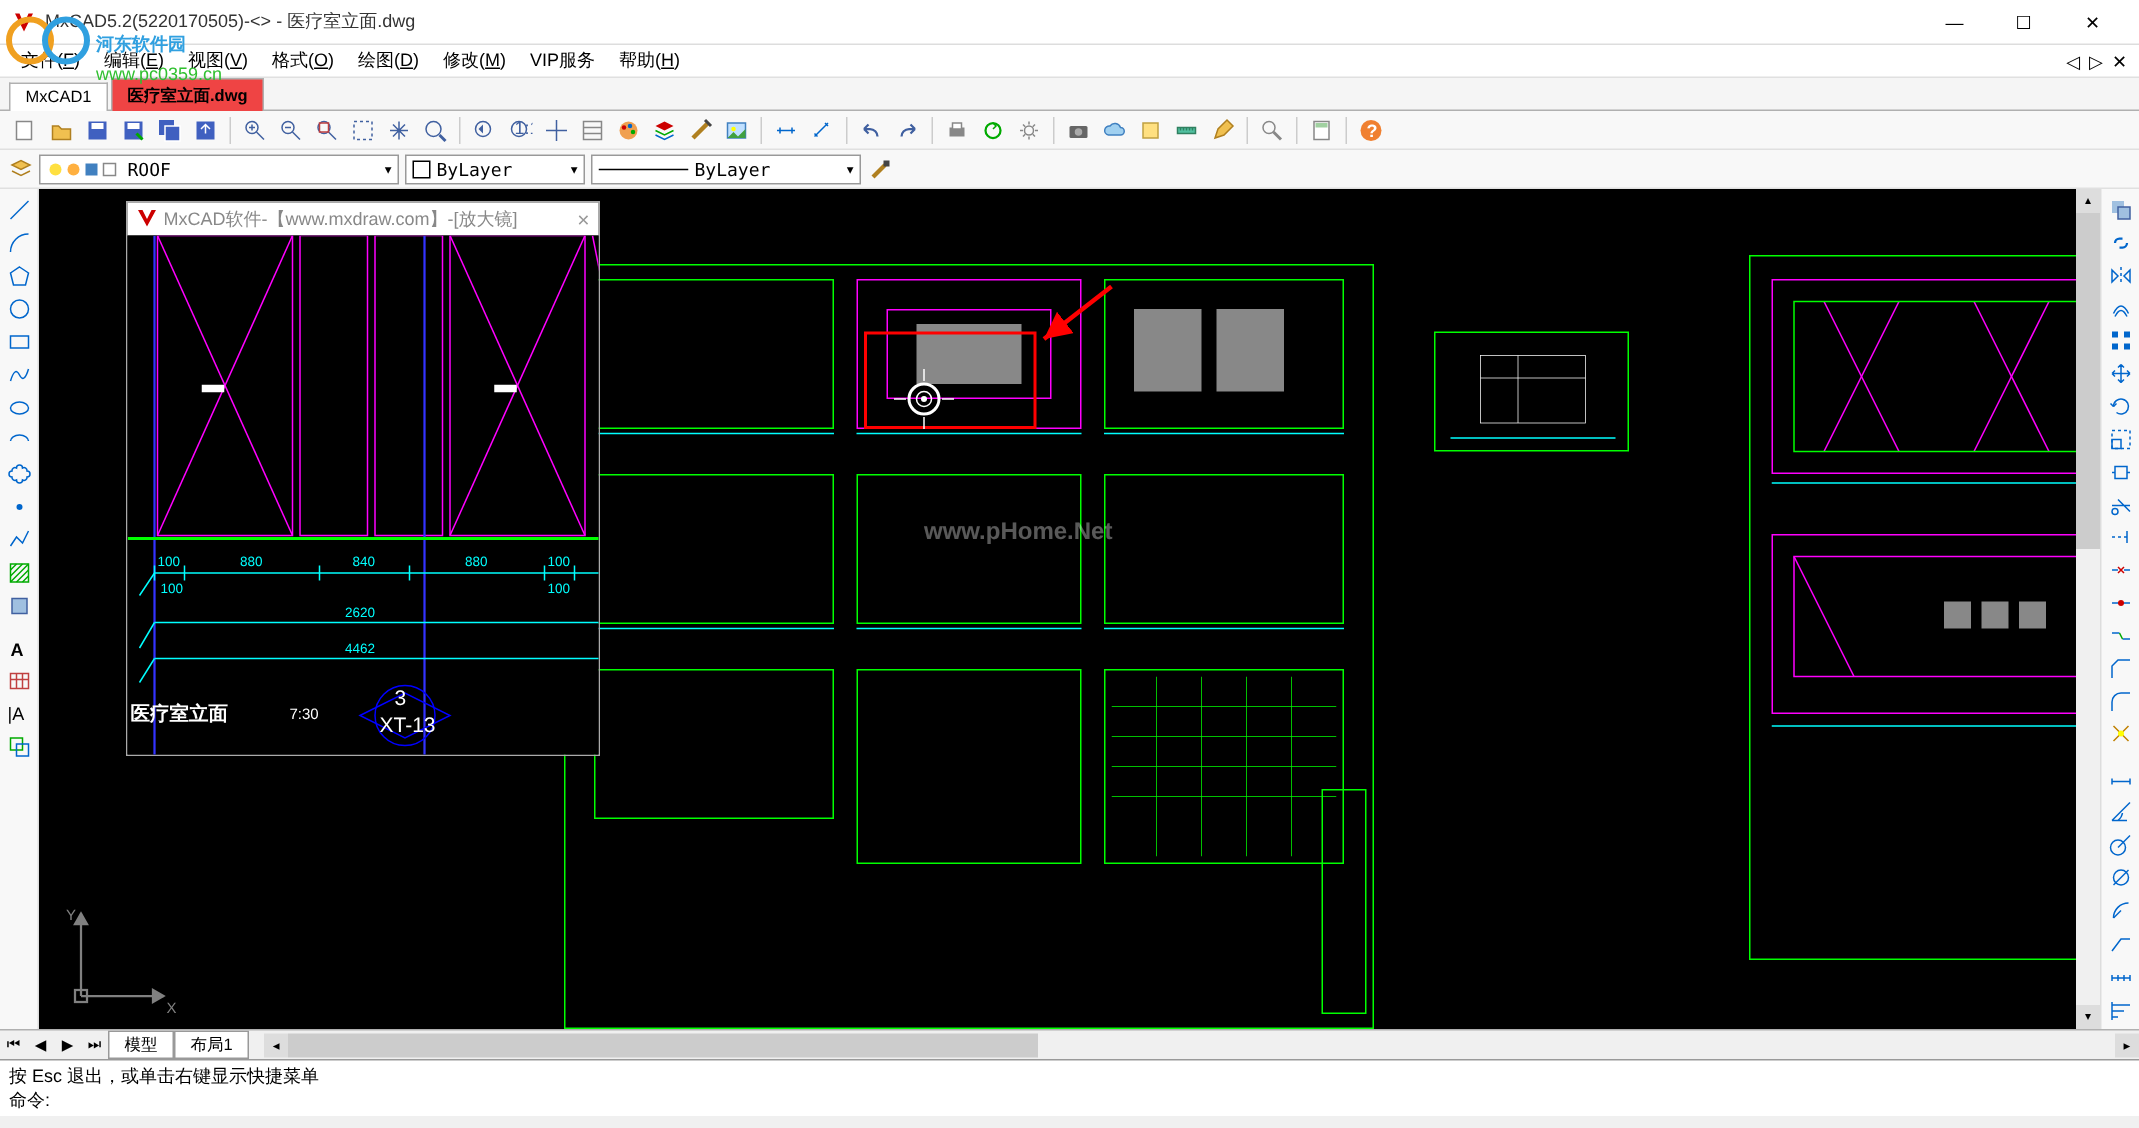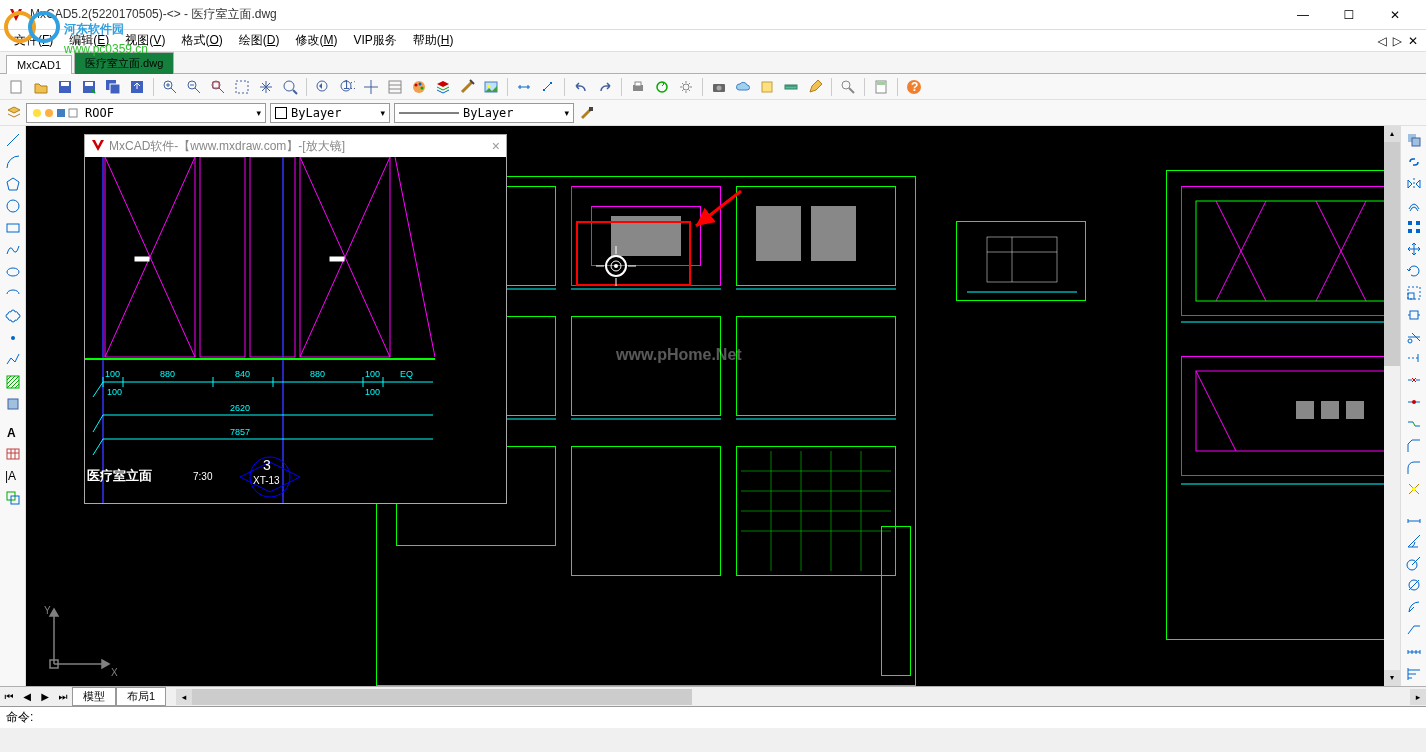--- a/index.html
+++ b/index.html
@@ -18,21 +18,21 @@
 
 .menubar { height: 22px; background: #fff; display: flex; align-items: center; padding: 0 6px; border-bottom: 1px solid #e0e0e0; position: relative; z-index: 50; }
 .menubar .menu-item { padding: 2px 8px; cursor: pointer; }
 .menubar .menu-item .ul { text-decoration: underline; }
 .menubar .doc-nav { margin-left: auto; display: flex; align-items: center; gap: 2px; }
 .menubar .doc-nav span { cursor: pointer; padding: 0 2px; }
 
 
 .tabsbar { height: 22px; background: #f5f5f5; display: flex; align-items: flex-end; border-bottom: 1px solid #b0b0b0; padding-left: 6px; position: relative; z-index: 50; }
 .tab { padding: 3px 10px; border: 1px solid #b0b0b0; border-bottom: none; background: #fff; margin-right: 2px; cursor: pointer; font-size: 11px; position: relative; top: 1px; }
-.tab.active { font-weight: normal; background: #15803d; }
+.tab.active { font-weight: bold; background: #ef4444; }
 
 
 .toolbar { height: 26px; background: #f8f8f8; display: flex; align-items: center; padding: 0 6px; gap: 2px; border-bottom: 1px solid #e0e0e0; }
 .toolbar .tbtn { width: 22px; height: 22px; display: flex; align-items: center; justify-content: center; cursor: pointer; border: 1px solid transparent; border-radius: 2px; }
 .toolbar .sep { width: 1px; height: 18px; background: #ccc; margin: 0 3px; }
 
 
 .layerbar { height: 26px; background: #f8f8f8; display: flex; align-items: center; padding: 0 6px; gap: 4px; border-bottom: 1px solid #e0e0e0; }
 .layer-combo { height: 20px; border: 1px solid #999; background: #fff; display: flex; align-items: center; padding: 0 4px; }
 .layer-combo.layer-name { width: 240px; }
@@ -44,21 +44,21 @@
 
 
 .main { display: flex; height: 560px; }
 .left-tools, .right-tools { width: 26px; background: #f8f8f8; display: flex; flex-direction: column; align-items: center; padding: 4px 0; gap: 2px; border-right: 1px solid #ddd; }
 .right-tools { border-left: 1px solid #ddd; border-right: none; }
 .vtbtn { width: 20px; height: 20px; display: flex; align-items: center; justify-content: center; cursor: pointer; }
 
 .canvas-wrap { flex: 1; background: #000; position: relative; overflow: hidden; }
 
 
-.magnifier { position: absolute; left: 58px; top: 8px; width: 423px; height: 370px; border: 1px solid #aaa; z-index: 30; }
+.magnifier { position: absolute; left: 58px; top: 8px; width: 316px; height: 370px; border: 1px solid #aaa; z-index: 30; }
 .magnifier .mag-title { height: 22px; background: #fff; display: flex; align-items: center; padding: 0 6px; color: #888; font-size: 11px; }
 .magnifier .mag-title .mag-close { margin-left: auto; cursor: pointer; color: #999; font-size: 14px; }
 .magnifier .mag-body { background: #000; height: calc(100% - 22px); position: relative; overflow: hidden; }
 .cad-text { position: absolute; color: #0f0; font-size: 9px; }
 .cad-mag { border-color: #f0f !important; }
 .cad-cyan-t { color: #0ff; }
 .cad-white-t { color: #fff; }
 
 
 .sheet { position: absolute; border: 1px solid #0f0; }
@@ -680,23 +680,23 @@
 
         <div class="cad-text cad-cyan-t" style="left:20px;top:212px">100</div>
         <div class="cad-text cad-cyan-t" style="left:75px;top:212px">880</div>
         <div class="cad-text cad-cyan-t" style="left:150px;top:212px">840</div>
         <div class="cad-text cad-cyan-t" style="left:225px;top:212px">880</div>
         <div class="cad-text cad-cyan-t" style="left:280px;top:212px">100</div>
         <div class="cad-text cad-cyan-t" style="left:315px;top:212px">EQ</div>
         <div class="cad-text cad-cyan-t" style="left:22px;top:230px">100</div>
         <div class="cad-text cad-cyan-t" style="left:280px;top:230px">100</div>
         <div class="cad-text cad-cyan-t" style="left:145px;top:246px">2620</div>
-        <div class="cad-text cad-cyan-t" style="left:145px;top:270px">7857</div>
+        <div class="cad-text cad-cyan-t" style="left:145px;top:270px">4462</div>
         <div class="cad-text cad-white-t" style="left:178px;top:300px;font-size:14px">3</div>
-        <div class="cad-text cad-white-t" style="left:168px;top:318px;font-size:10px">XT-13</div>
+        <div class="cad-text cad-white-t" style="left:168px;top:318px;font-size:14px">XT-13</div>
         <div class="cad-text cad-white-t" style="left:2px;top:310px;font-size:13px;font-weight:bold">医疗室立面</div>
         <div class="cad-text cad-white-t" style="left:108px;top:314px;font-size:10px">7:30</div>
       </div>
     </div>
 
     <svg class="ucs" width="70" height="70">
       <g stroke="#808080" stroke-width="1.5" fill="none">
         <line x1="10" y1="60" x2="65" y2="60"></line>
         <polygon points="65,60 58,56 58,64" fill="#808080"></polygon>
         <line x1="10" y1="60" x2="10" y2="5"></line>
@@ -874,17 +874,18 @@
   <div class="btab active">模型</div>
   <div class="btab">布局1</div>
   <div class="hscroll">
     <span style="position:absolute;left:0;width:16px;height:16px;background:#ddd;text-align:center;font-size:9px;line-height:16px">◂</span>
     <div class="thumb" style="left:16px"></div>
     <span class="arrow-r">▸</span>
   </div>
 </div>
 
 <div class="cmd-area">
+  <div class="cmd-line">  按 Esc 退出，或单击右键显示快捷菜单</div>
   <div class="cmd-input">
     <span>命令:</span>
     <input type="text" style="">
   </div>
 </div>
 
 </body></html>

